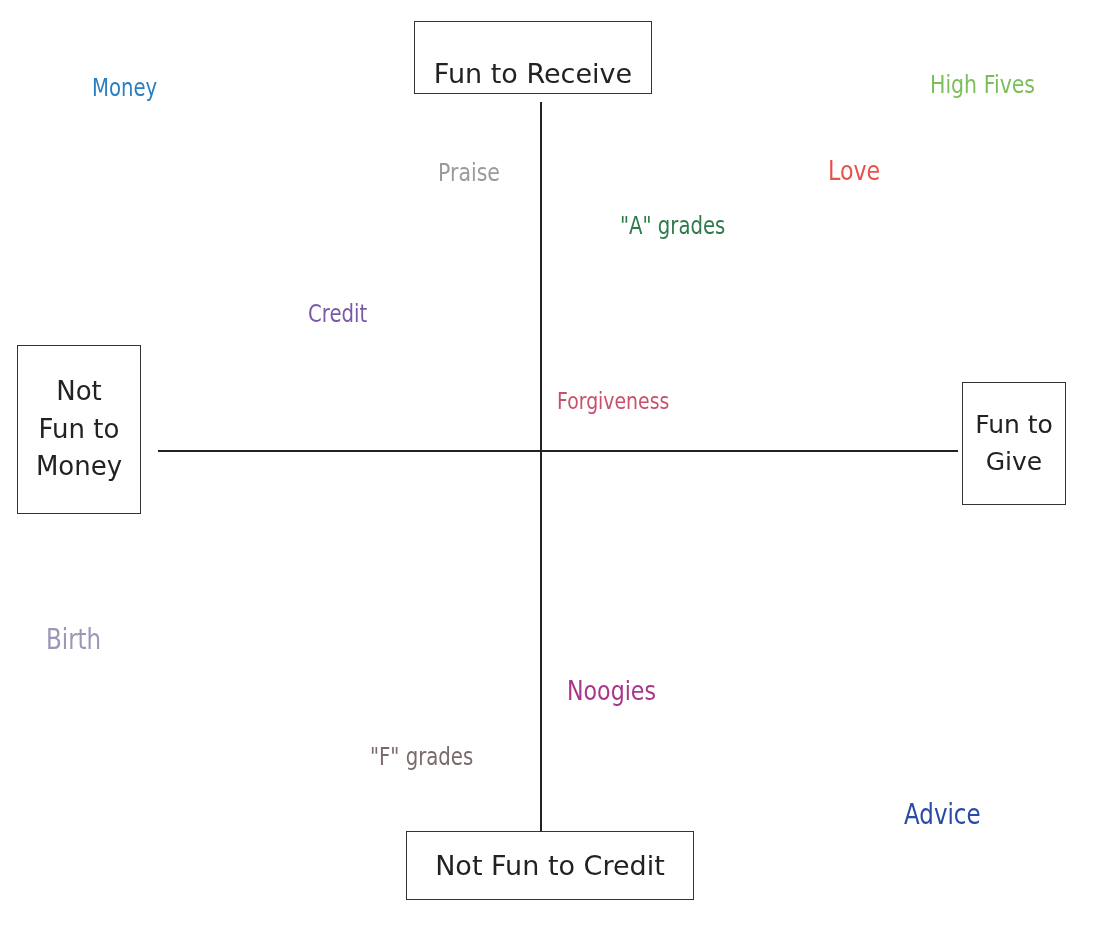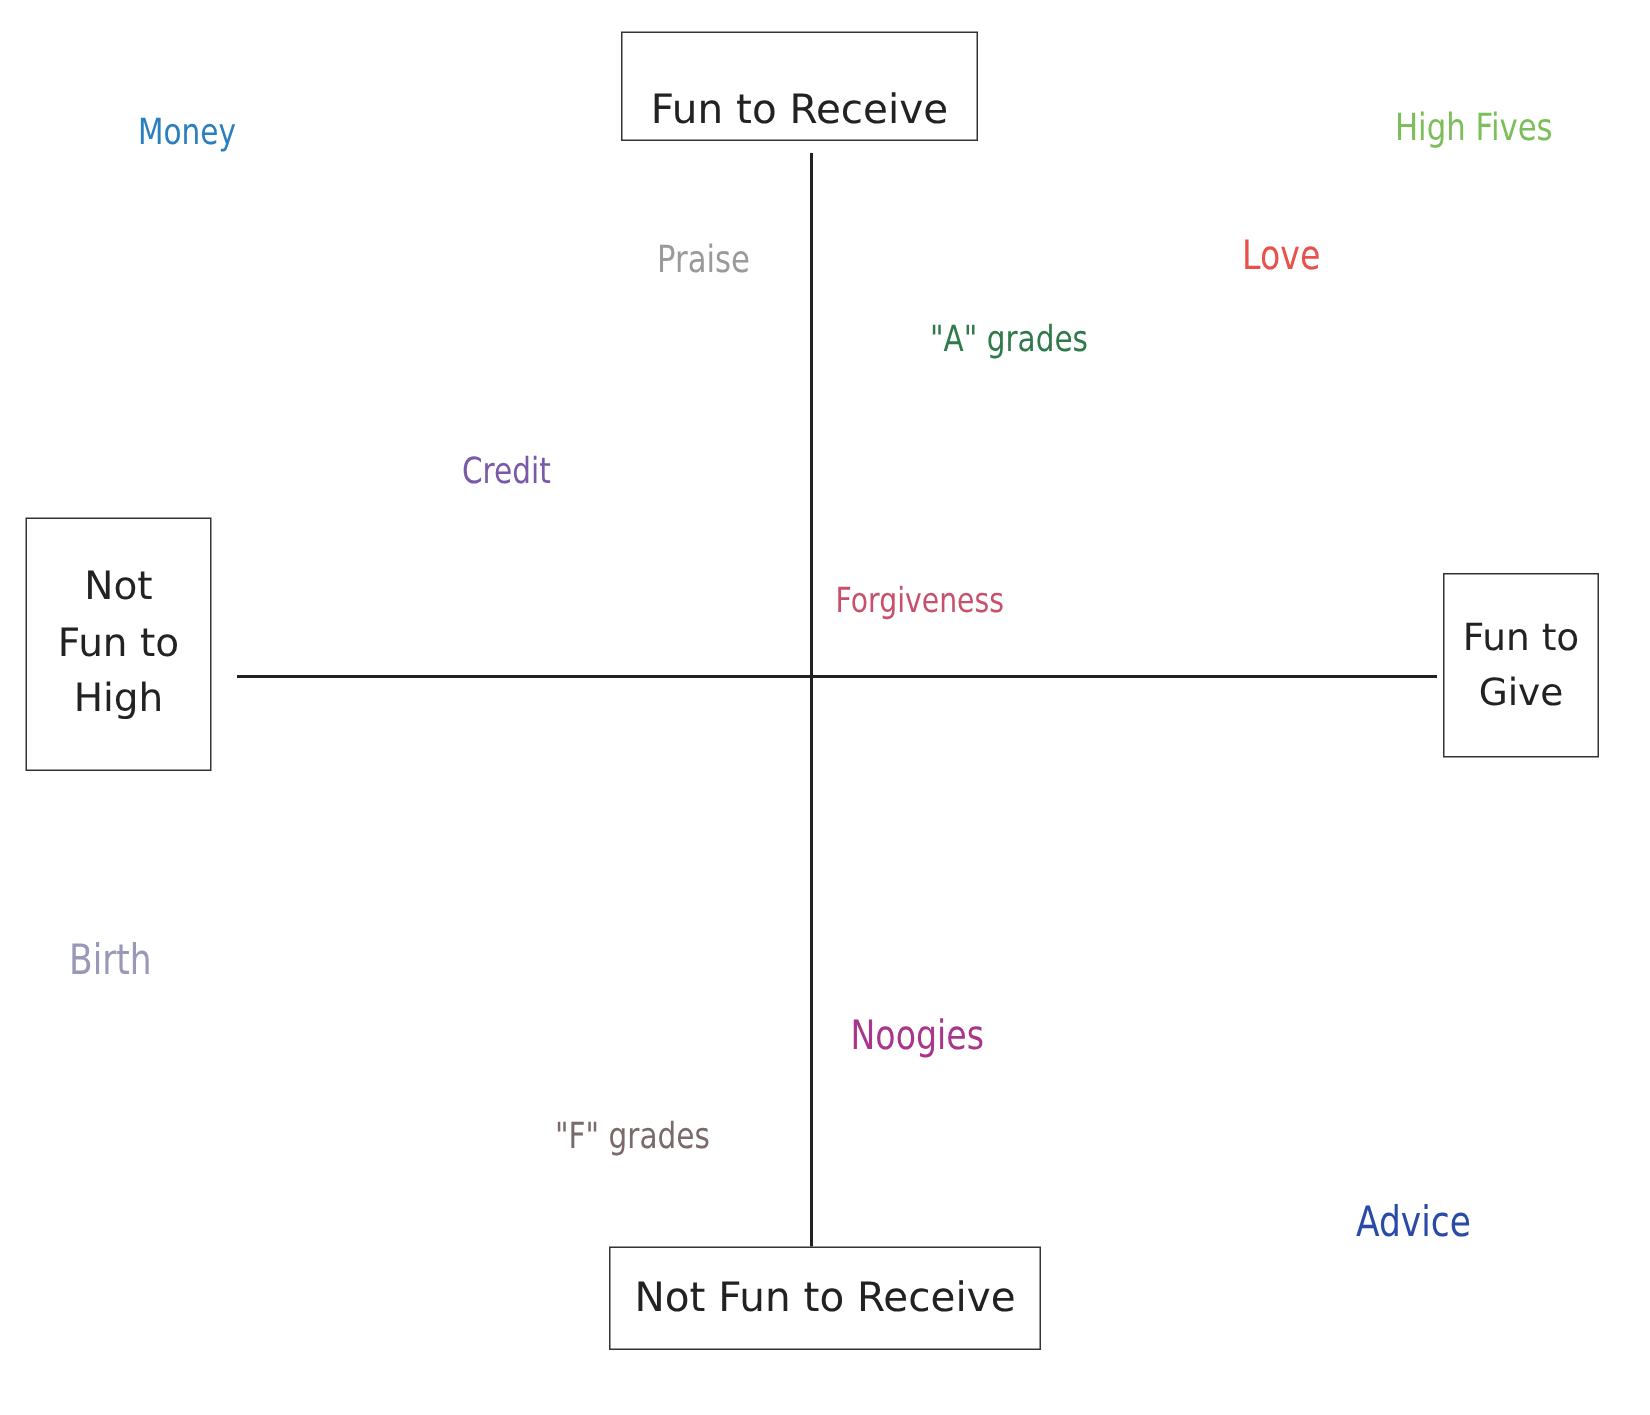--- a/index.html
+++ b/index.html
@@ -16,26 +16,26 @@
 </head>
 <body>
 
 <div class="axis" style="left:540px; top:102px; width:1.5px; height:731px;"></div>
 <div class="axis" style="left:158px; top:450px; width:800px; height:1.5px;"></div>
 
 <div class="box" style="left:414px; top:21px; width:238px; height:73px; font-size:27px;align-items:flex-end;">
   <span>Fun to Receive</span>
 </div>
 <div class="box" style="left:406px; top:831px; width:288px; height:69px; font-size:27px;">
-  <span>Not Fun to Receive</span>
+  <span>Not Fun to Credit</span>
 </div>
 <div class="box" style="left:17px; top:345px; width:124px; height:169px; font-size:26px;">
   <span>Not
 Fun to
-High</span>
+Money</span>
 </div>
 <div class="box" style="left:962px; top:382px; width:104px; height:123px; font-size:25px;">
   <span>Fun to
 Give</span>
 </div>
 
 <div class="item" style="left:92px; top:74px; font-size:24px; color:#2a7fc0;">Money</div>
 <div class="item" style="left:930px; top:70px; font-size:25px; color:#7cbf5a;">High Fives</div>
 <div class="item" style="left:438px; top:158px; font-size:25px; color:#9a9a9a;">Praise</div>
 <div class="item" style="left:828px; top:155px; font-size:27px; color:#e8524a;">Love</div>

